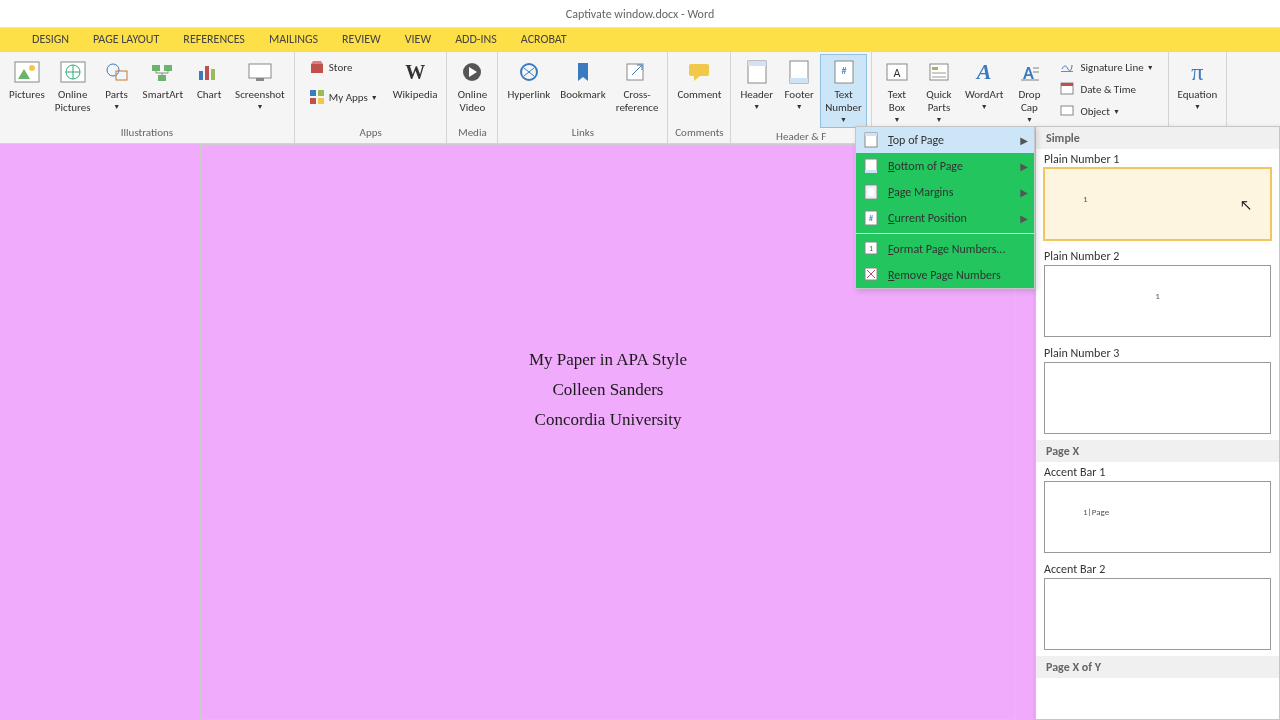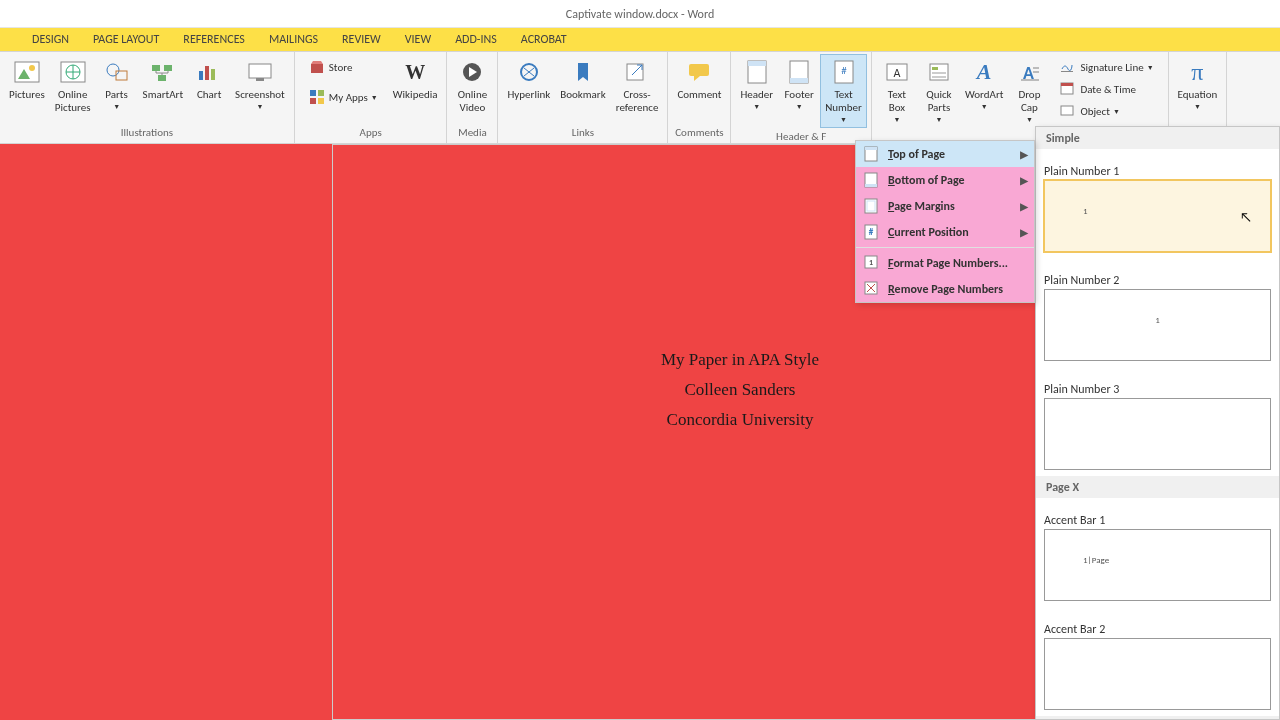--- a/index.html
+++ b/index.html
@@ -16,34 +16,34 @@
 .group-label { font-size: 11px; color: #666; text-align: center; padding: 2px 0 4px; }
 .btn-large { display: flex; flex-direction: column; align-items: center; padding: 4px 5px; font-size: 11px; color: #333; cursor: pointer; min-width: 42px; position: relative; }
 .btn-large .ico { width: 28px; height: 28px; margin-bottom: 2px; display: flex; align-items: center; justify-content: center; }
 .btn-large .lbl { text-align: center; line-height: 13px; }
 .btn-large.active { background: #cde6f7; border: 1px solid #92c0e0; padding: 3px 4px; }
 .btn-small { display: flex; align-items: center; font-size: 11px; color: #333; padding: 3px 6px; cursor: pointer; }
 .btn-small .ico { width: 16px; height: 16px; margin-right: 4px; }
 .stack { display: flex; flex-direction: column; padding: 2px 4px; text-align: center; }
 .caret { font-size: 7px; margin-top: 1px; }
 
-.doc-area { position: absolute; top: 144px; left: 0; right: 0; bottom: 0; background: #ef4444; display: flex; justify-content: center; }
+.doc-area { position: absolute; top: 144px; left: 0; right: 0; bottom: 0; background: #f0abfc; display: flex; }
 .page { width: 816px; margin-left: 200px; padding-top: 200px; }
 .page p { font-family: "Times New Roman", Garamond, serif; font-size: 17px; color: #1a1a1a; text-align: center; line-height: 30px; }
 
-.dropdown { position: absolute; top: 140px; left: 855px; width: 180px; background: #f9a8d4; border: 1px solid #c6c6c6; box-shadow: 2px 2px 6px rgba(0,0,0,.15); z-index: 10; font-weight: bold; }
+.dropdown { position: absolute; top: 126px; left: 855px; width: 180px; background: #22c55e; border: 1px solid #c6c6c6; box-shadow: 2px 2px 6px rgba(0,0,0,.15); z-index: 10; }
 .dd-item { display: flex; align-items: center; padding: 5px 8px; font-size: 12px; color: #333; cursor: pointer; position: relative; }
 .dd-item.hover { background: #cde6f7; }
 .dd-item .di-ico { width: 16px; height: 16px; margin-right: 8px; }
 .dd-item .arrow { position: absolute; right: 6px; font-size: 10px; color: #555; }
 .dd-sep { height: 1px; background: #e0e0e0; margin: 2px 0; }
 
 .gallery { position: absolute; top: 126px; left: 1035px; right: 0; bottom: 0; background: #fff; border: 1px solid #c6c6c6; box-shadow: 2px 2px 6px rgba(0,0,0,.15); z-index: 9; overflow: hidden; }
 .g-cat { font-size: 12px; color: #666; font-weight: 600; padding: 4px 10px; background: #f0f0f0; }
-.g-label { font-size: 12px; color: #333; padding: 15px 8px 2px; }
+.g-label { font-size: 12px; color: #333; padding: 3px 8px 2px; }
 .g-thumb { margin: 0 8px 6px; height: 72px; border: 1px solid #999; background: #fff; position: relative; cursor: pointer; }
 .g-thumb.hover { outline: 2px solid #f2c65f; outline-offset: -1px; background: #fdf5e0; }
 .g-thumb .pn { position: absolute; font-size: 9px; color: #555; }
 .underline { text-decoration: underline; }
 
 svg { display: block; }
 </style>
 </head>
 <body>
 

